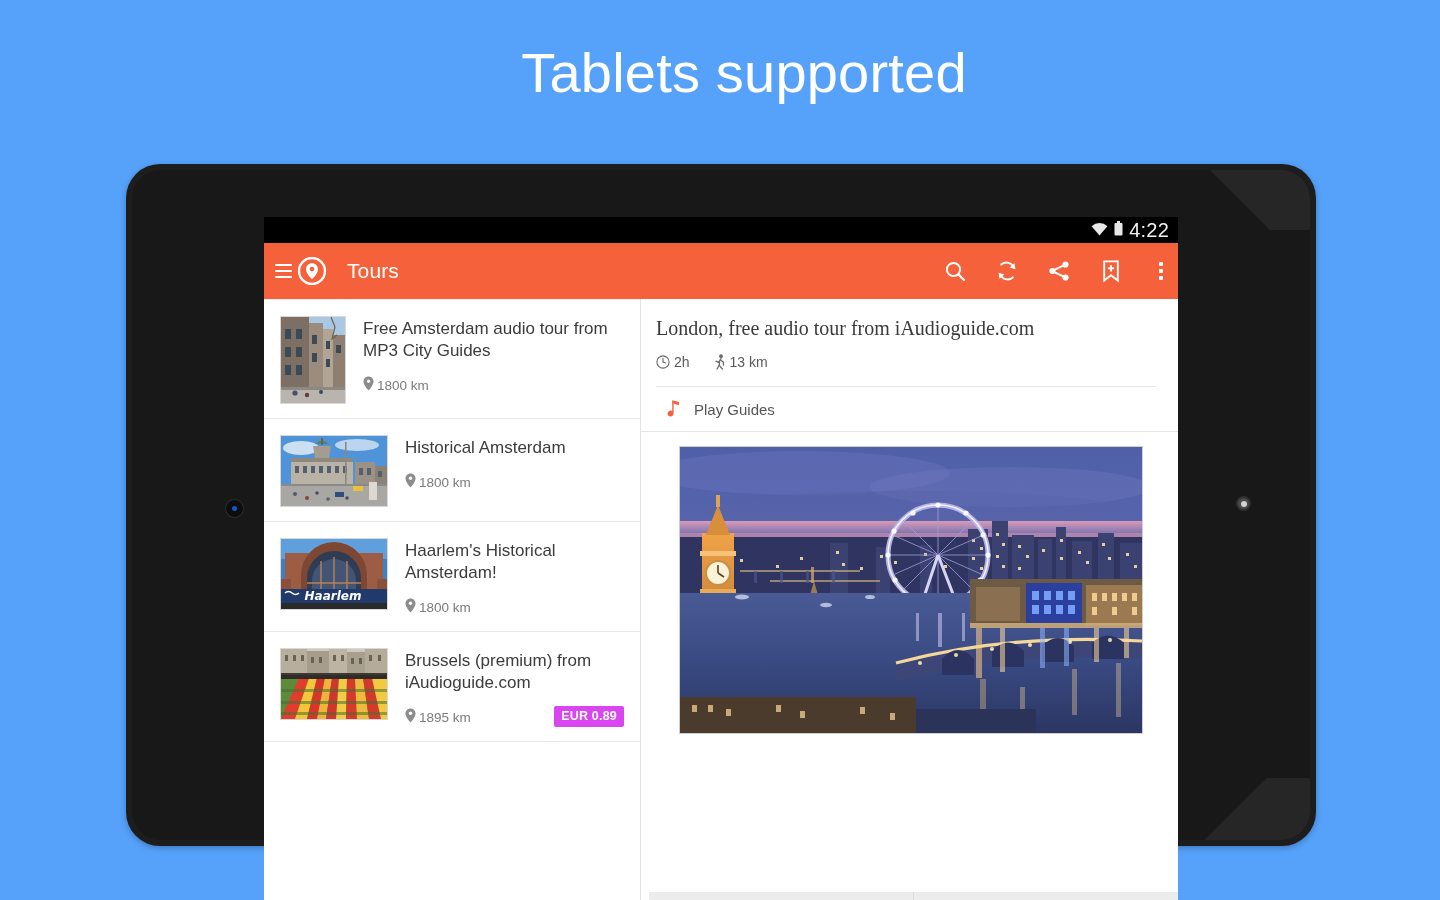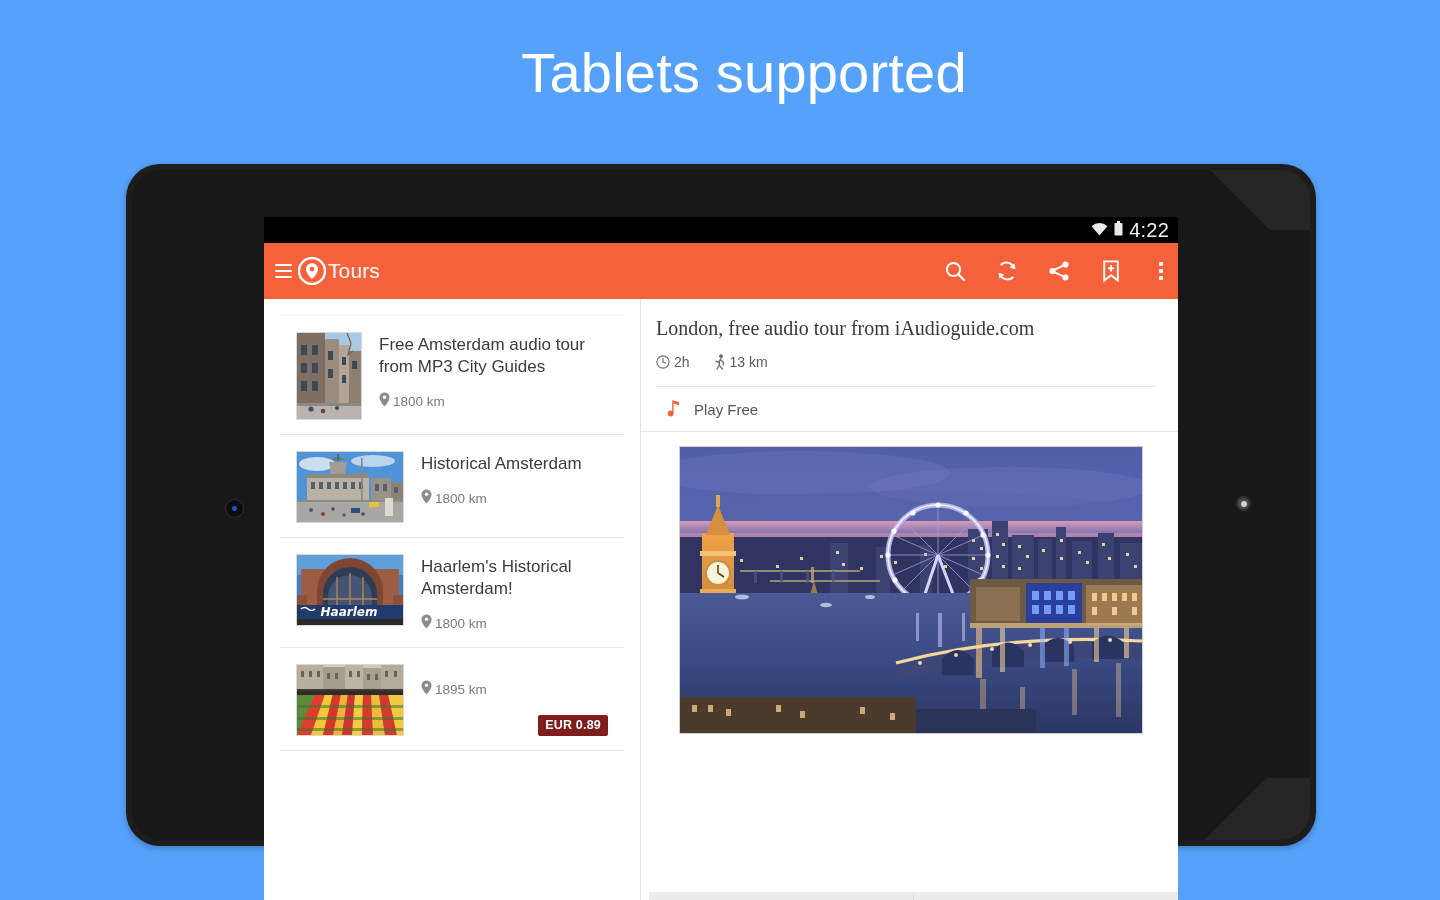--- a/index.html
+++ b/index.html
@@ -83,42 +83,42 @@
     display:flex; align-items:center; padding:0 14px 0 5px;
     color:#fff;
   }
   .hamburger{
     width:28px; height:28px; display:flex; flex-direction:column;
     justify-content:center; gap:4px; align-items:center; cursor:pointer;
   }
   .hamburger span{ display:block; width:17px; height:2px; background:#fff; border-radius:1px; }
   .brand-logo{ width:28px; height:28px; margin-left:1px; display:block; }
   .appbar-title{
-    font-size:21px; color:#fff; margin-left:2px; font-weight:400; letter-spacing:.1px;
+    font-size:21px; color:#fff; margin-left:21px; font-weight:400; letter-spacing:.1px;
   }
   .appbar-spacer{ flex:1; }
   .appbar-actions{ display:flex; align-items:center; gap:26px; }
   .act{ width:26px; height:26px; display:flex; align-items:center; justify-content:center; cursor:pointer; }
   .act svg{ display:block; }
   .overflow-dots{ width:6px; display:flex; flex-direction:column; gap:3px; align-items:center; cursor:pointer; margin-left:8px; }
   .overflow-dots i{ width:4px; height:4px; background:#fff; display:block; border-radius:1px; }
 
   
   .content{
     position:absolute; left:0; top:82px; right:0; bottom:45px;
     display:flex; background:#fff;
   }
   .pane-left{
     width:377px; border-right:1px solid #e2e2e2;
     background:#fff; position:relative; overflow:hidden;
   }
   .pane-right{ flex:1; background:#fff; position:relative; overflow:hidden; }
 
   
-  .tour-list{ padding:16px; }
+  .tour-list{ padding:0; }
   .tour-item{
     display:flex; align-items:flex-start;
     padding:16px 16px 14px 16px;
     border-bottom:1px solid #e8e8e8;
     position:relative; cursor:pointer; background:#fff;
   }
   .tour-item:first-child{ border-top:1px solid #efefef; }
   .thumb{
     flex:0 0 auto; border:1px solid #d8d8d8; background:#fca5a5;
     overflow:hidden; margin-right:17px;
@@ -130,21 +130,21 @@
   .tour-title{
     font-size:17px; color:#3c3c3c; line-height:1.3; font-weight:400;
   }
   .tour-meta{
     margin-top:14px; display:flex; align-items:center; gap:3px;
   }
   .pin-ico{ display:block; }
   .tour-dist{ font-size:13.5px; color:#7b7b7b; }
   .price-badge{
     position:absolute; right:16px; bottom:14px;
-    background:#7f1d1d; color:#fff; font-size:12.5px; font-weight:700;
+    background:#d946ef; color:#fff; font-size:12.5px; font-weight:700;
     padding:3px 7px 4px 7px; letter-spacing:.2px; border-radius:2px;
   }
 
   
   .detail-head{ padding:17px 22px 0 15px; }
   .detail-title{
     font-size:20px; color:#3a3a3a; font-weight:400; line-height:1.25;font-family:Liberation Serif, serif;
   }
   .detail-stats{
     display:flex; align-items:center; gap:24px;
@@ -443,20 +443,21 @@
                 </g>
                 <g fill="#46702e" opacity=".55">
                   <rect x="0" y="40" width="106" height="3"></rect>
                   <rect x="0" y="52" width="106" height="3"></rect>
                   <rect x="0" y="63" width="106" height="3"></rect>
                 </g>
                 <rect x="0" y="26" width="106" height="4" fill="#2f2b26"></rect>
               </svg>
             </div>
             <div class="tour-body">
+              <div class="tour-title">Brussels (premium) from iAudioguide.com</div>
               <div class="tour-meta">
                 <span class="pin-ico">
                   <svg width="11" height="15" viewBox="0 0 11 15">
                     <path d="M5.5 0.5 C2.7 0.5 0.5 2.7 0.5 5.5 C0.5 9.2 5.5 14.5 5.5 14.5 C5.5 14.5 10.5 9.2 10.5 5.5 C10.5 2.7 8.3 0.5 5.5 0.5 z" fill="#8c8c8c"></path>
                     <circle cx="5.5" cy="5.3" r="1.7" fill="#ffffff"></circle>
                   </svg>
                 </span>
                 <span class="tour-dist">1895 km</span>
               </div>
             </div>
@@ -488,21 +489,21 @@
               </svg>
               <span>13 km</span>
             </span>
           </div>
         </div>
 
         <div class="play-row">
           <svg width="16" height="20" viewBox="0 0 16 20">
             <path d="M7.2 1.2 L14 3.1 v3.1 L8.6 4.4 v10.1 a3 3 0 1 1 -1.4 -2.5 z" fill="#f4613a"></path>
           </svg>
-          <span class="play-label">Play Free</span>
+          <span class="play-label">Play Guides</span>
         </div>
 
         <div class="hero-wrap">
           <div class="hero">
             <svg width="462" height="286" viewBox="0 0 462 286">
               <defs>
                 <linearGradient id="sky" x1="0" y1="0" x2="0" y2="1">
                   <stop offset="0%" stop-color="#4f5fa8"></stop>
                   <stop offset="45%" stop-color="#5a68b2"></stop>
                   <stop offset="72%" stop-color="#6b6fa8"></stop>

